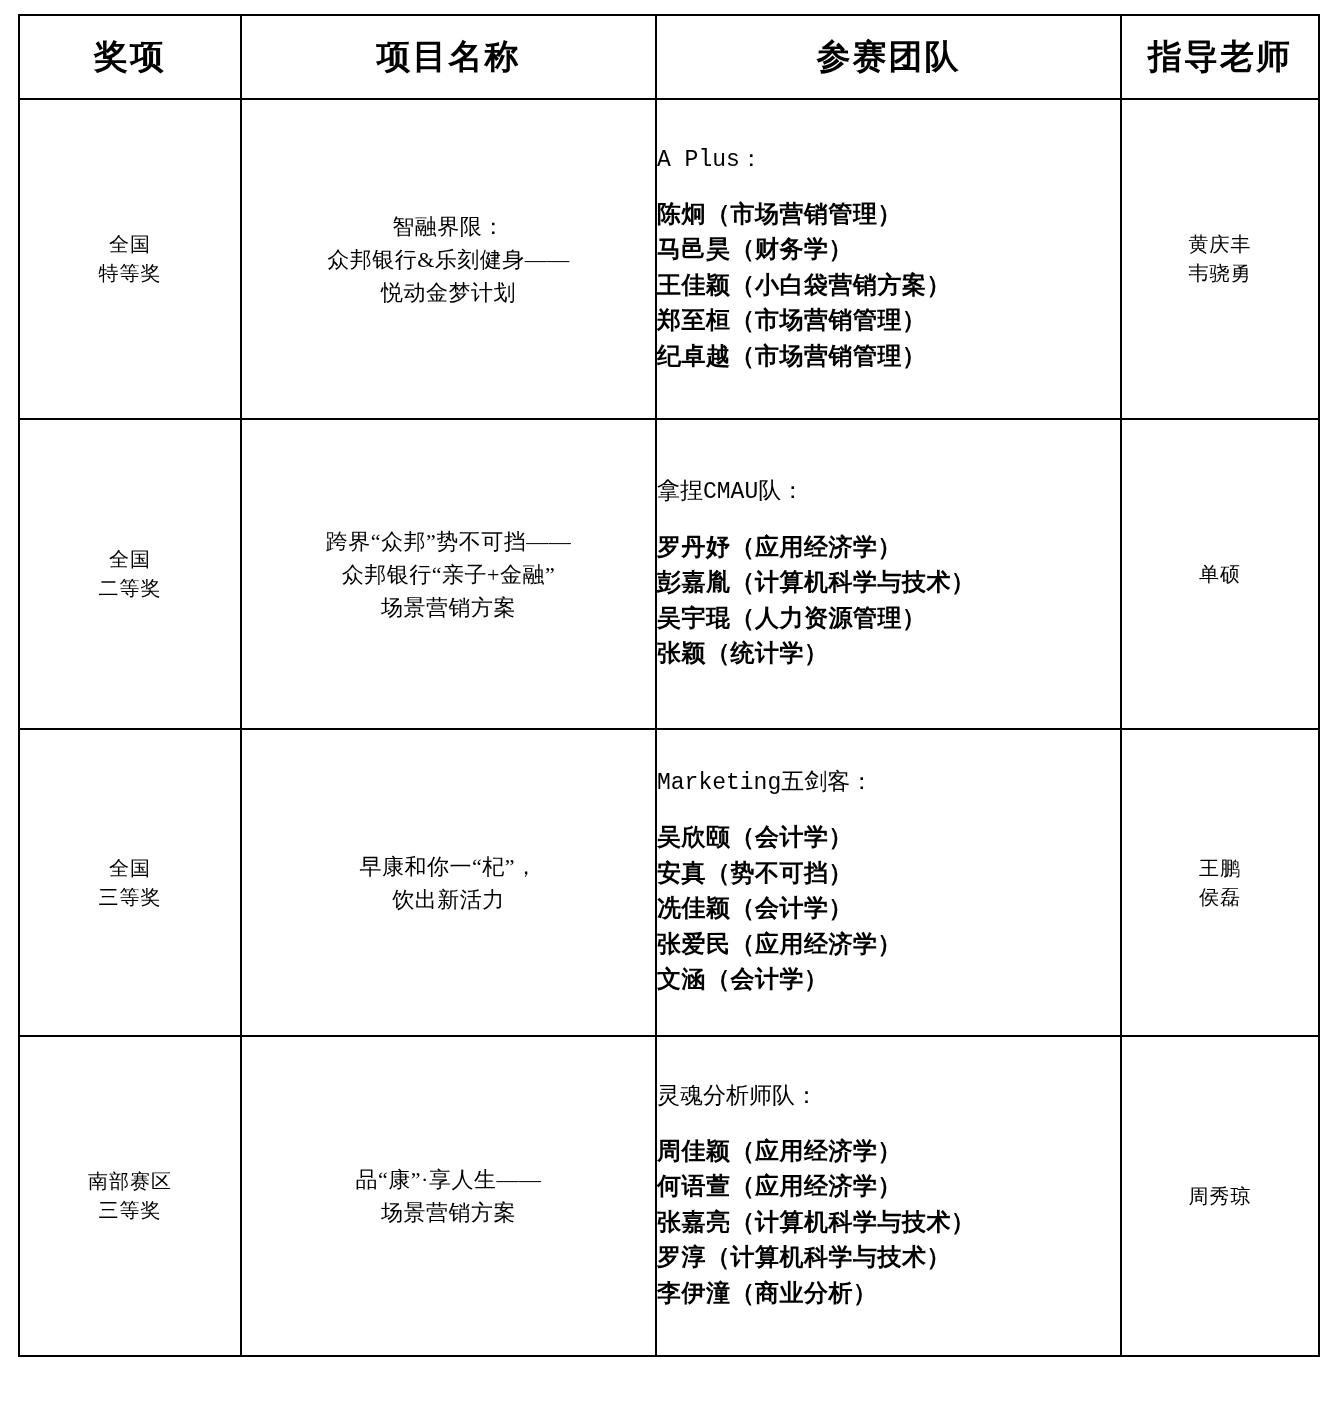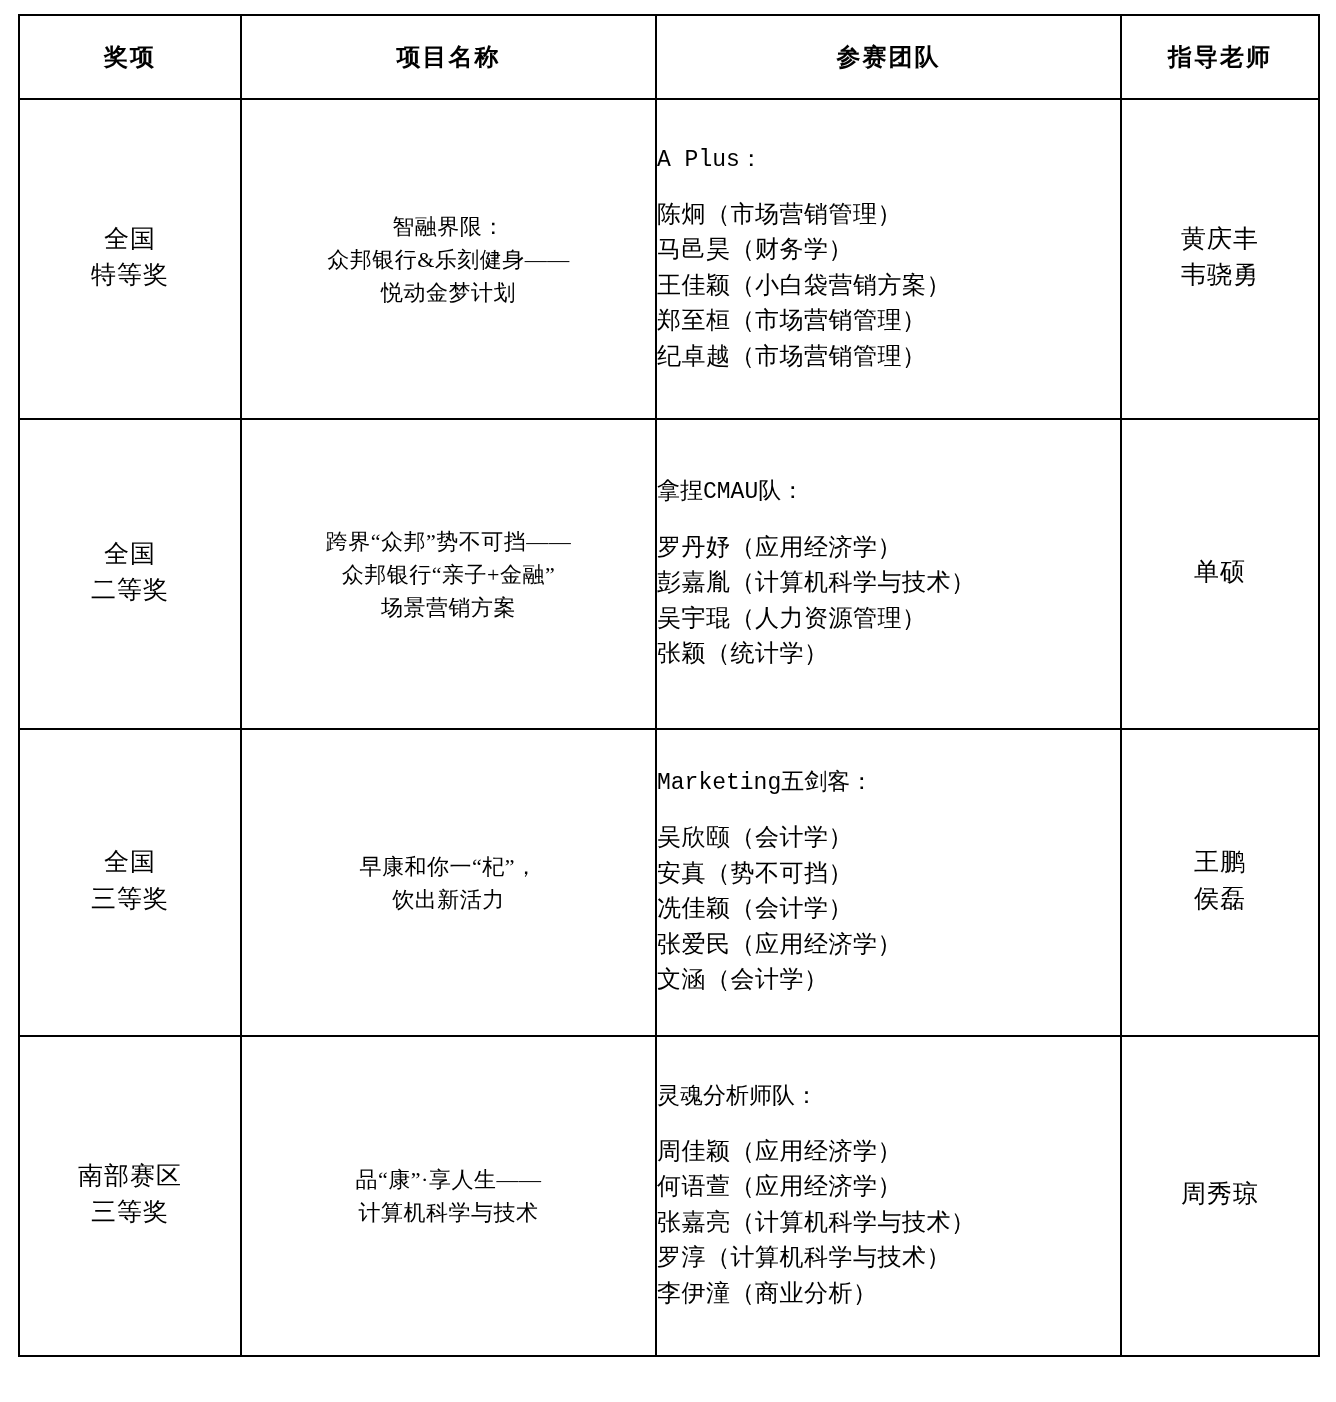--- a/index.html
+++ b/index.html
@@ -31,32 +31,31 @@
     padding: 0;
     vertical-align: middle;
   }
   col.c-award    { width: 222px; }
   col.c-project  { width: 415px; }
   col.c-team     { width: 465px; }
   col.c-teacher  { width: 198px; }
 
   thead th {
     height: 82px;
-    font-size: 24px;
+    font-size: 34px;
     font-weight: bold;
     text-align: center;
     letter-spacing: 2px;
   }
   td.cell-center {
     text-align: center;
-    font-size: 25px;
+    font-size: 20px;
     line-height: 1.45;
     letter-spacing: 1px;
     padding: 8px 6px;
-    font-family: Liberation Mono, monospace;
   }
   td.cell-project {
     text-align: center;
     font-size: 22px;
     line-height: 1.5;
     letter-spacing: 0.5px;
     padding: 8px 10px;
   }
   td.cell-team {
     text-align: left;
@@ -69,20 +68,21 @@
     font-family: "Liberation Mono", "DejaVu Sans Mono", monospace;
     font-size: 23px;
     margin-bottom: 20px;
     letter-spacing: 0px;
     white-space: pre;
   }
   .member-list {
     margin: 0;
     padding: 0;
     list-style: none;
+    font-weight: bold;
   }
   .member-list li {
     font-family: "Liberation Serif", "DejaVu Serif", serif;
     font-size: 24px;
     line-height: 1.48;
     white-space: nowrap;
   }
   .multi-line {
     white-space: pre-line;
   }
@@ -166,21 +166,21 @@
           </ul>
         </td>
         <td class="cell-center multi-line">王鹏
 侯磊</td>
       </tr>
 
       <tr class="row-4">
         <td class="cell-center multi-line">南部赛区
 三等奖</td>
         <td class="cell-project multi-line">品“康”·享人生——
-计算机科学与技术</td>
+场景营销方案</td>
         <td class="cell-team">
           <div class="team-name">灵魂分析师队：</div>
           <ul class="member-list">
             <li>周佳颖（应用经济学）</li>
             <li>何语萱（应用经济学）</li>
             <li>张嘉亮（计算机科学与技术）</li>
             <li>罗淳（计算机科学与技术）</li>
             <li>李伊潼（商业分析）</li>
           </ul>
         </td>

